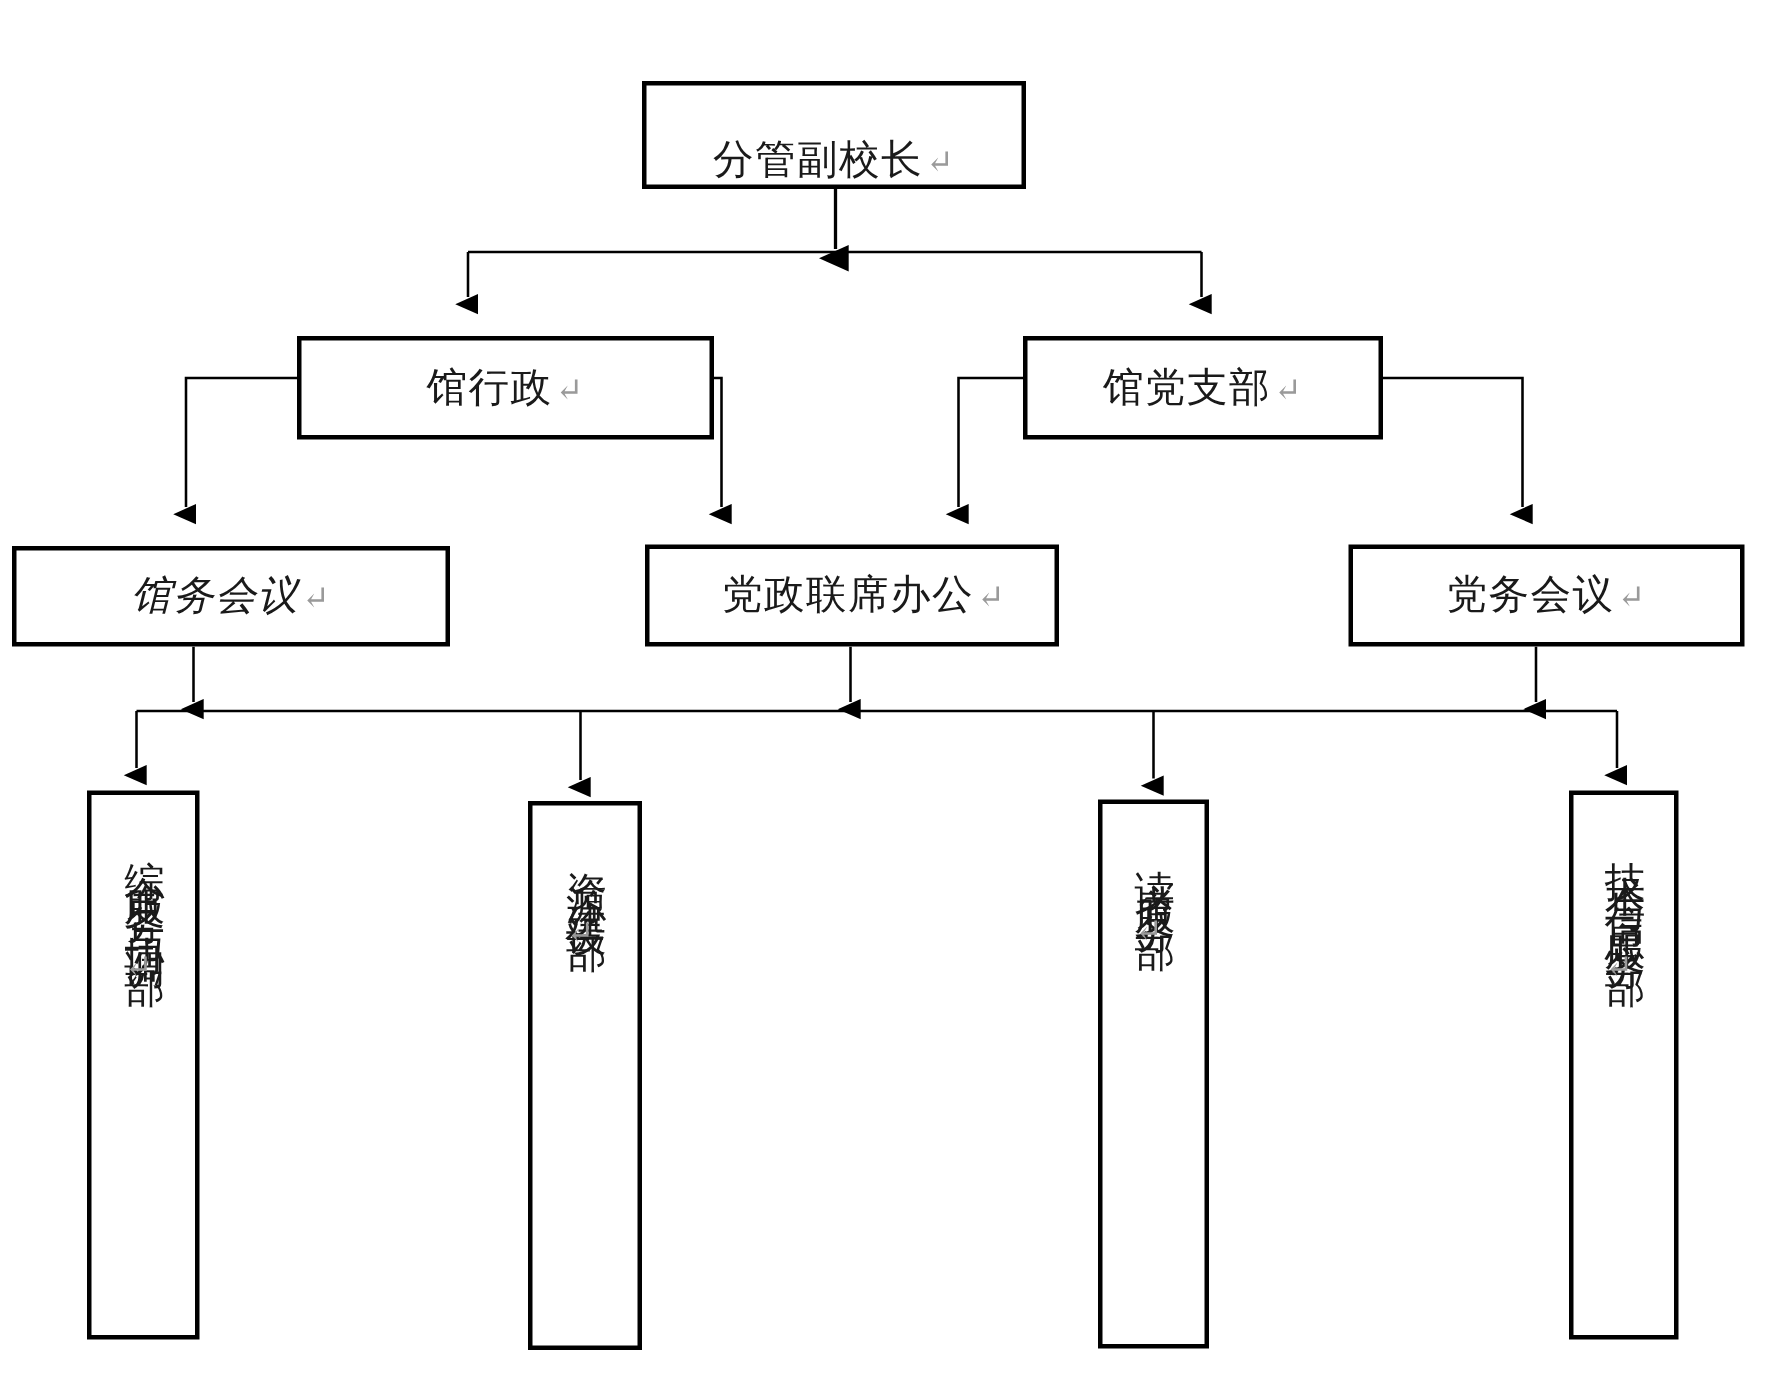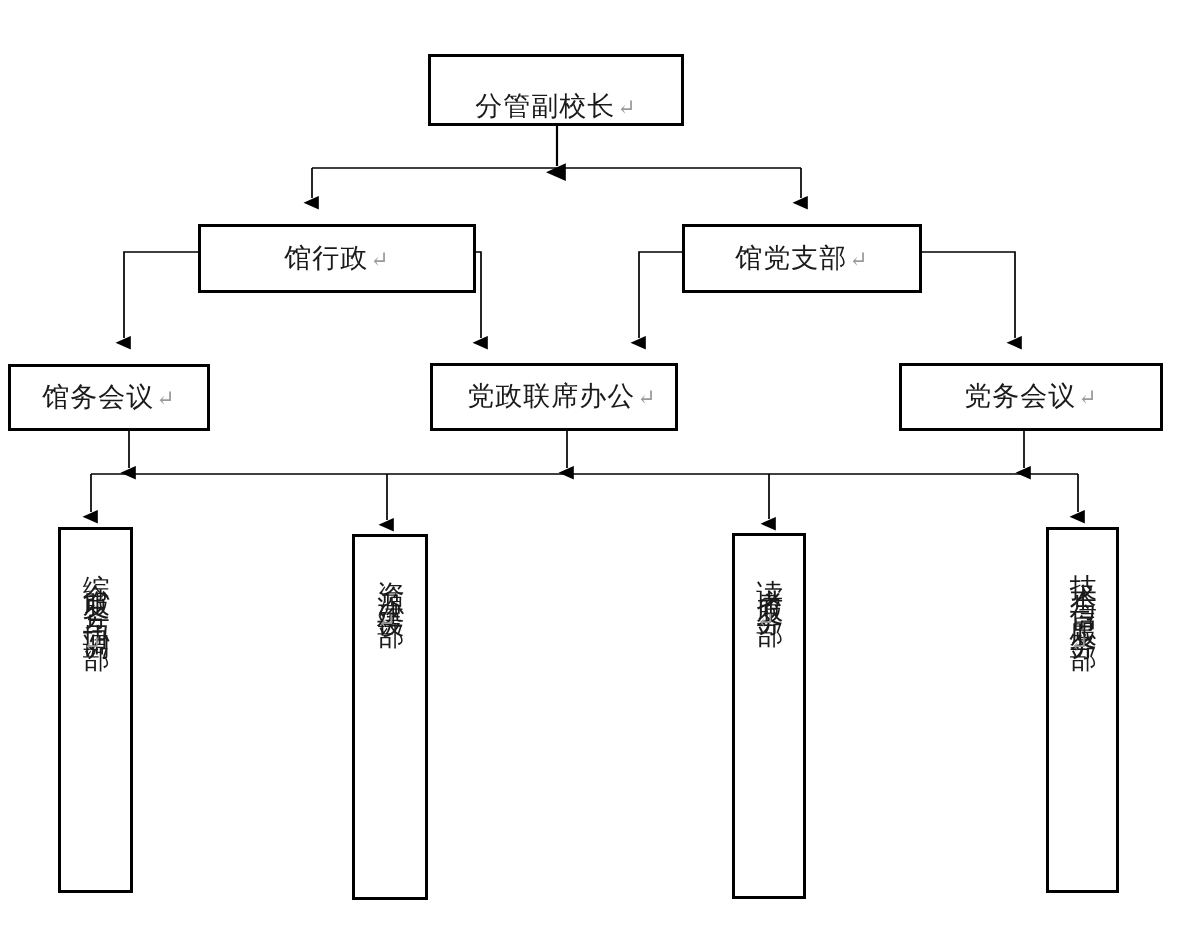--- a/index.html
+++ b/index.html
@@ -124,25 +124,25 @@
   </div>
 
   <div class="node" style="left:198px; top:224px; width:278px; height:69px;">
     <span class="node-label"><span>馆行政</span><span class="pilcrow">↵</span></span>
   </div>
 
   <div class="node" style="left:682px; top:224px; width:240px; height:69px;">
     <span class="node-label"><span>馆党支部</span><span class="pilcrow">↵</span></span>
   </div>
 
-  <div class="node" style="left:8px; top:364px; width:202px; height:67px;">
+  <div class="node" style="left:8px; top:364px; width:292px; height:67px;font-style:italic;">
     <span class="node-label"><span>馆务会议</span><span class="pilcrow">↵</span></span>
   </div>
 
-  <div class="node" style="left:430px; top:363px; width:248px; height:68px;padding-left:16px;">
+  <div class="node" style="left:430px; top:363px; width:276px; height:68px;padding-left:16px;">
     <span class="node-label"><span>党政联席办公</span><span class="pilcrow">↵</span></span>
   </div>
 
   <div class="node" style="left:899px; top:363px; width:264px; height:68px;">
     <span class="node-label"><span>党务会议</span><span class="pilcrow">↵</span></span>
   </div>
 
   <div class="node vertical" style="left:58px; top:527px; width:75px; height:366px;">
     <span class="node-label"><span>综合服务与协调部</span><span class="pilcrow">↵</span></span>
   </div>

